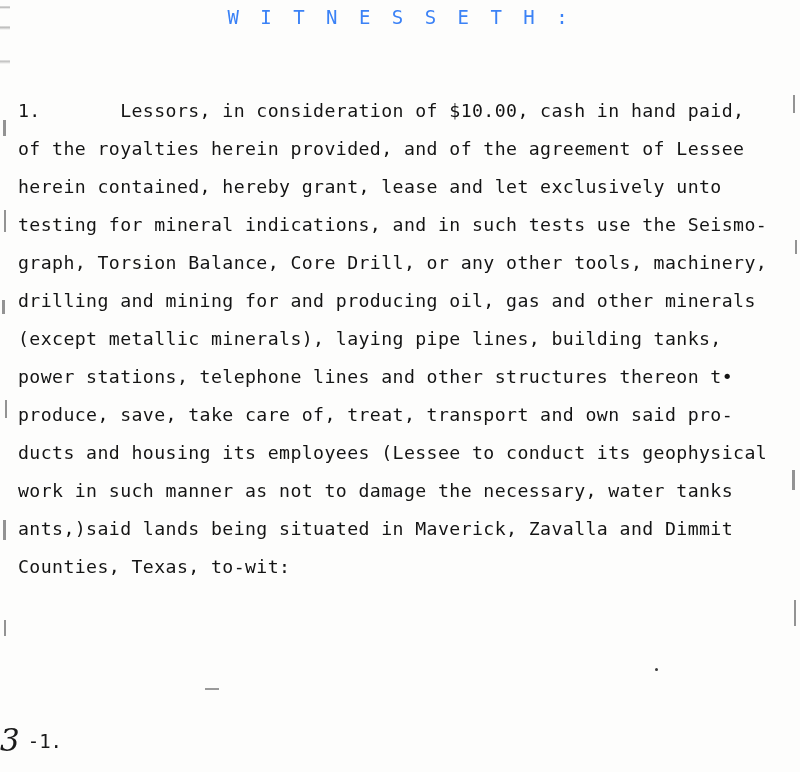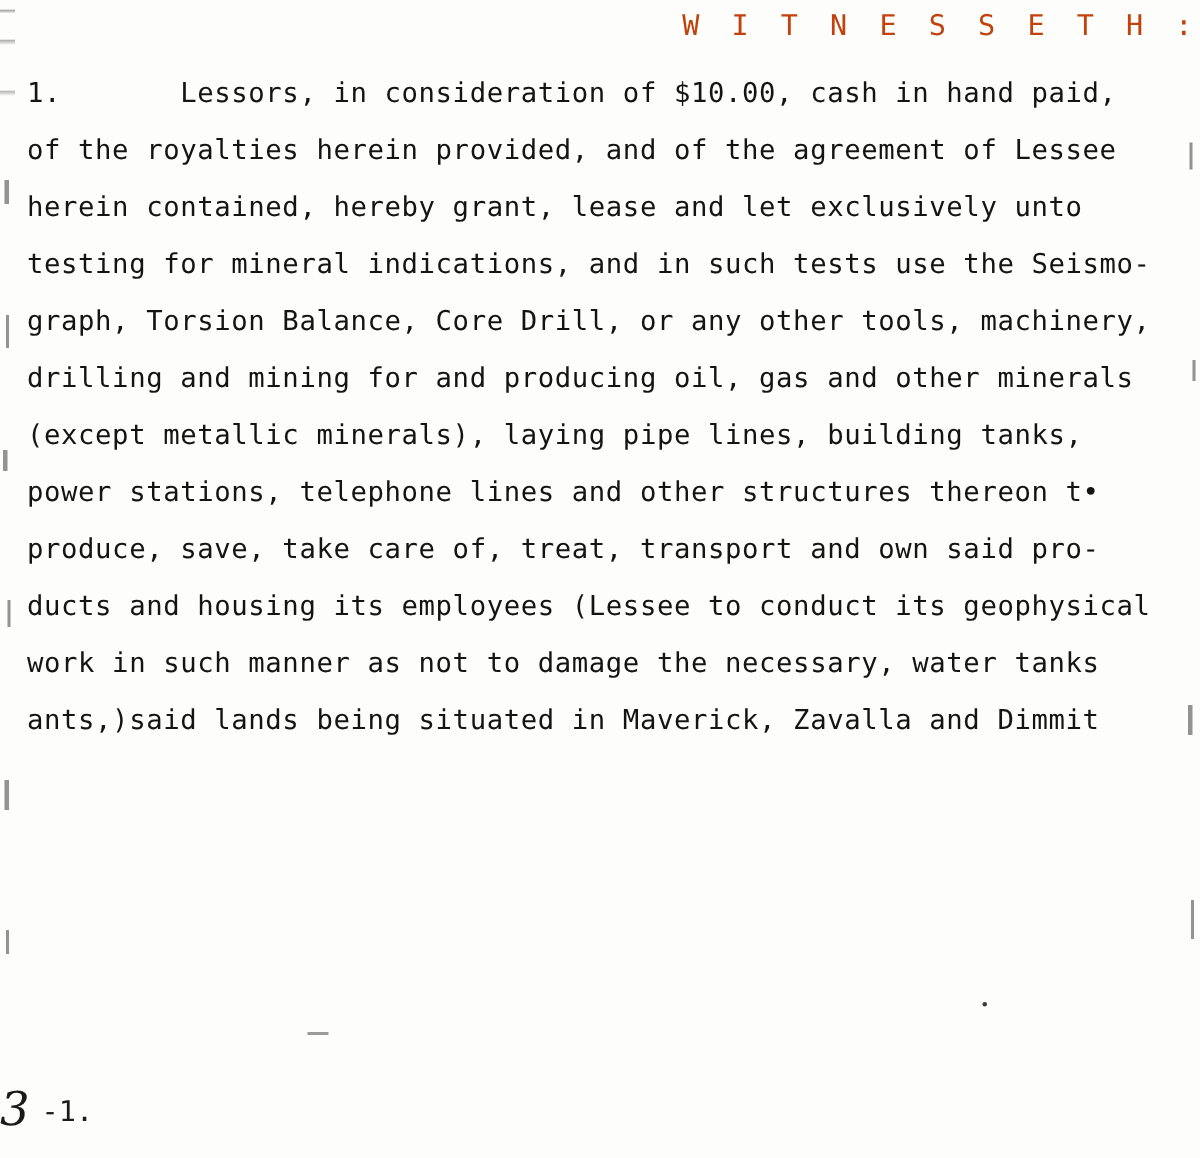--- a/index.html
+++ b/index.html
@@ -45,42 +45,43 @@
     position: absolute;
     background: #5a5a5a;
     opacity: 0.65;
   }
 
   .doc-title {
     position: absolute;
     top: 6px;
     left: 0;
     width: 100%;
-    text-align: right;
+    text-align: center;
     font-size: 19px;
     letter-spacing: 5px;
-    color: #c2410c;
+    color: #3b82f6;
   }
 
   .body-text {
     position: absolute;
     top: 44px;
     left: 18px;
     width: 764px;
     color: #151515;
   }
   .line {
     font-size: 18.2px;
     line-height: 38px;
     white-space: pre;
     letter-spacing: 0.4px;
     color: #141414;
   }
   .line.indent-first {
     letter-spacing: 0.4px;
+    margin-top: 48px;
   }
 
   .page-number {
     position: absolute;
     left: 0;
     width: 100%;
     top: 722px;
     font-size: 24px;
     color: #1a1a1a;
   }
@@ -135,20 +136,21 @@
     <div class="line">herein contained, hereby grant, lease and let exclusively unto</div>
     <div class="line">testing for mineral indications, and in such tests use the Seismo-</div>
     <div class="line">graph, Torsion Balance, Core Drill, or any other tools, machinery,</div>
     <div class="line">drilling and mining for and producing oil, gas and other minerals</div>
     <div class="line">(except metallic minerals), laying pipe lines, building tanks,</div>
     <div class="line">power stations, telephone lines and other structures thereon t•</div>
     <div class="line">produce, save, take care of, treat, transport and own said pro-</div>
     <div class="line">ducts and housing its employees (Lessee to conduct its geophysical</div>
     <div class="line">work in such manner as not to damage the necessary, water tanks</div>
     <div class="line">ants,)said lands being situated in Maverick, Zavalla and Dimmit</div>
+    <div class="line">Counties, Texas, to-wit:</div>
   </div>
 
   <span class="stray-dot" style="left:655px; top:668px;"></span>
   <span class="stray-dash" style="left:205px; top:688px;"></span>
 
   <div class="page-number">
     <span class="handwritten">3</span><span class="printed">-1.</span>
   </div>
 
 </div>

